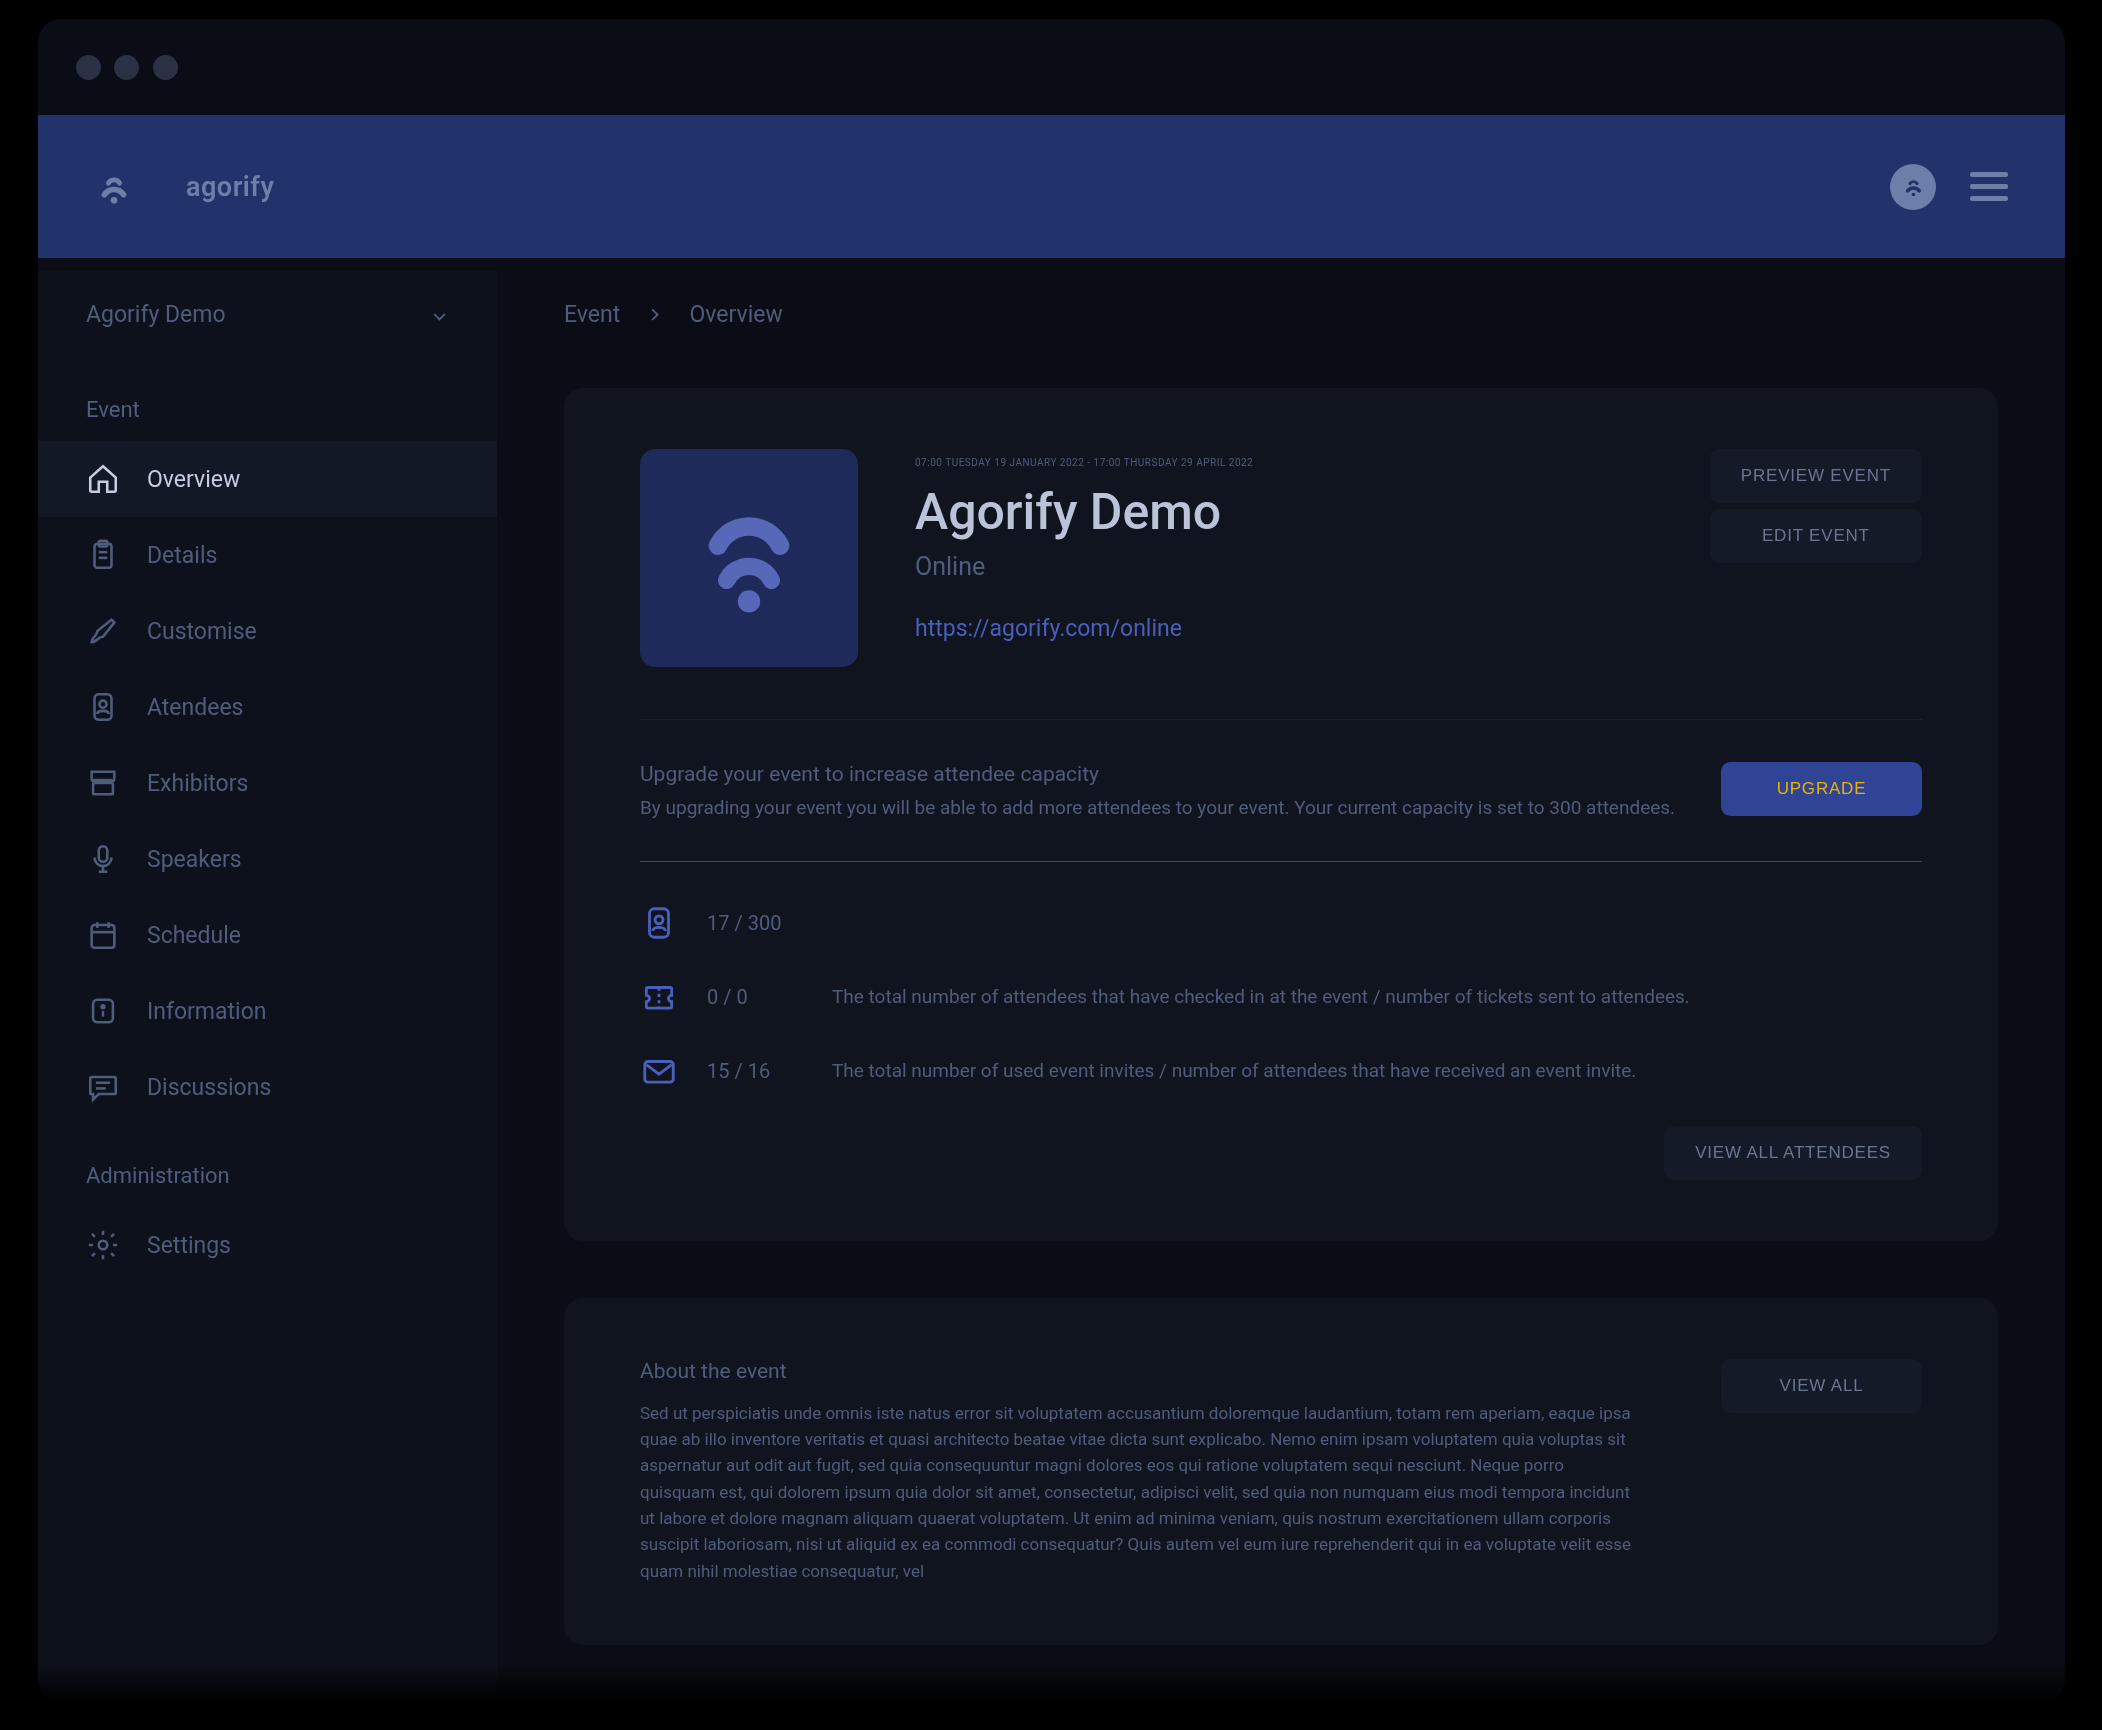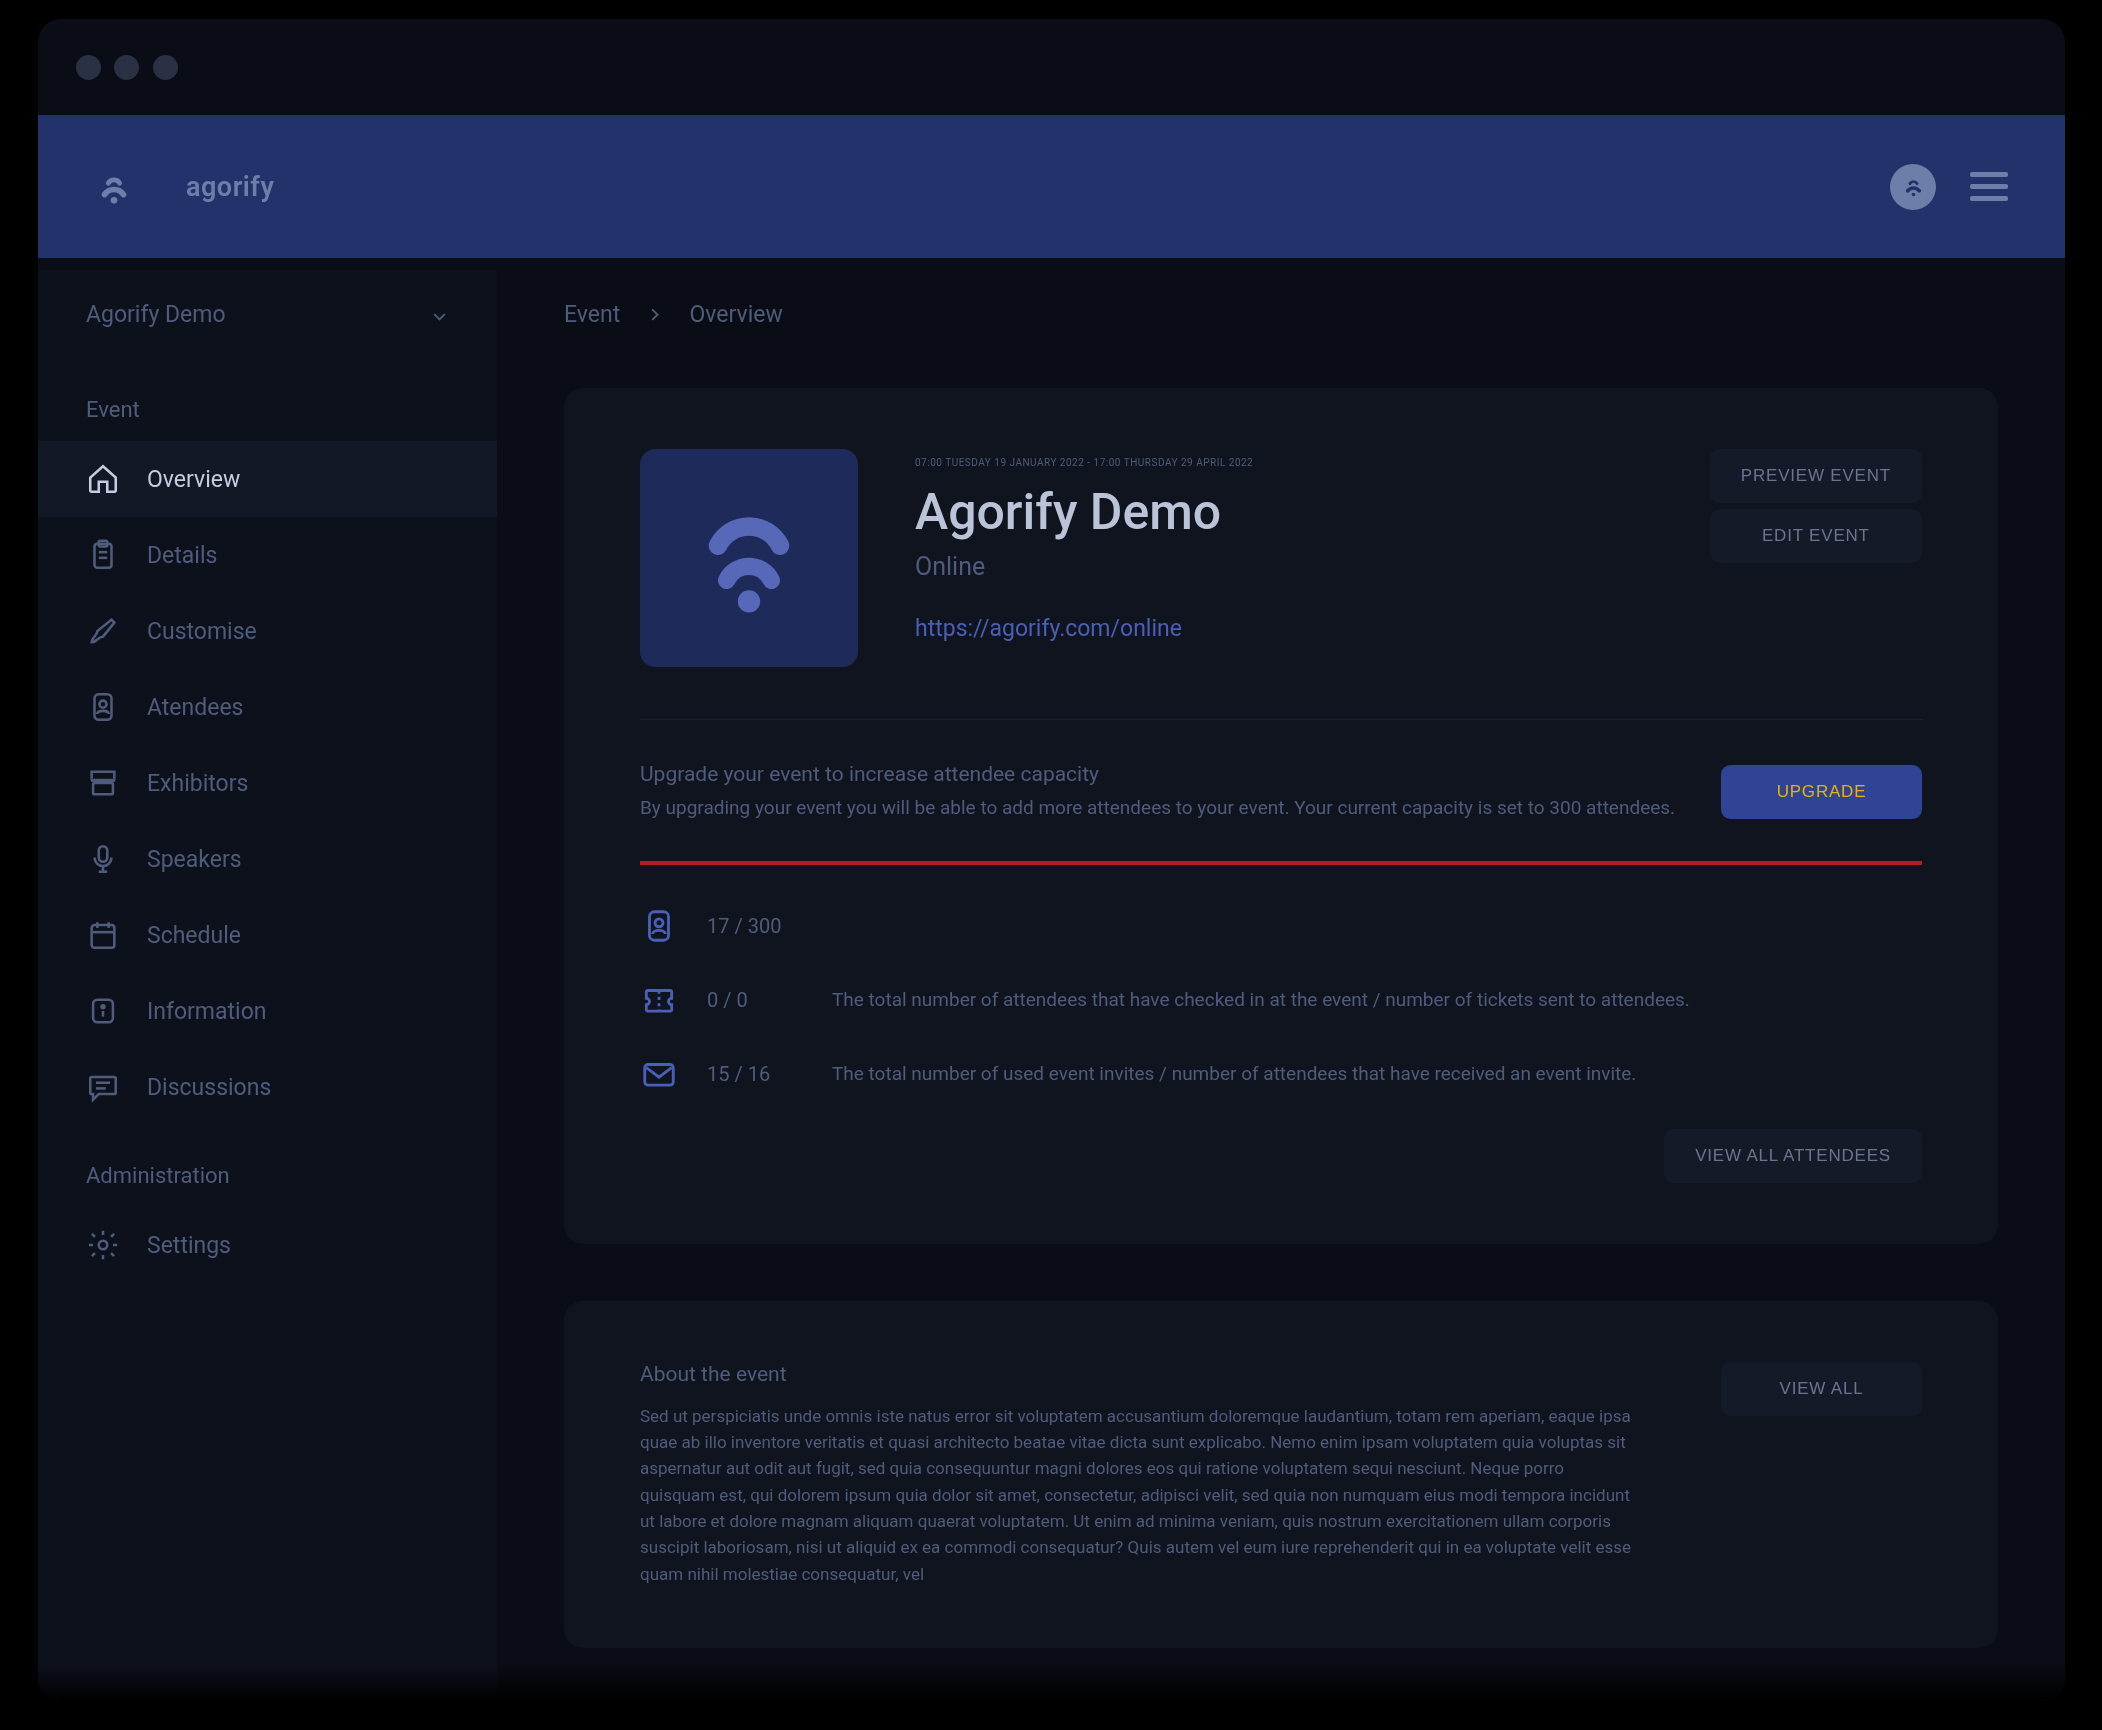--- a/index.html
+++ b/index.html
@@ -220,24 +220,24 @@
 .btn-dark {
   background: #151a28;
   color: #6a7590;
 }
 .btn-primary {
   background: #2f4494;
   color: #eab308;
 }
 .upgrade-section {
   display: flex;
-  align-items: flex-end;
+  align-items: flex-start;
   justify-content: space-between;
   padding: 42px 0;
-  border-bottom: 4px solid #b91c1c;
+  border-bottom: 1px solid #b91c1c;
   gap: 38px;
 }
 .upgrade-text {
   flex: 1;
 }
 .upgrade-title {
   font-size: 21px;
   color: #505c7c;
   margin-bottom: 9.6px;
 }

